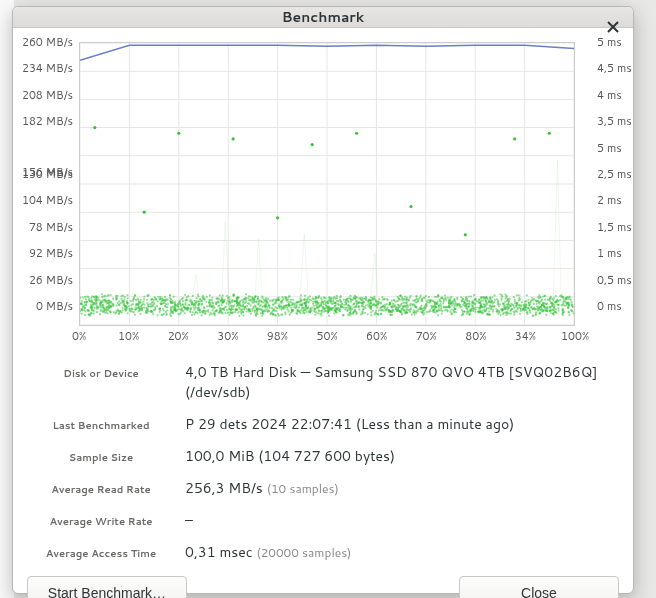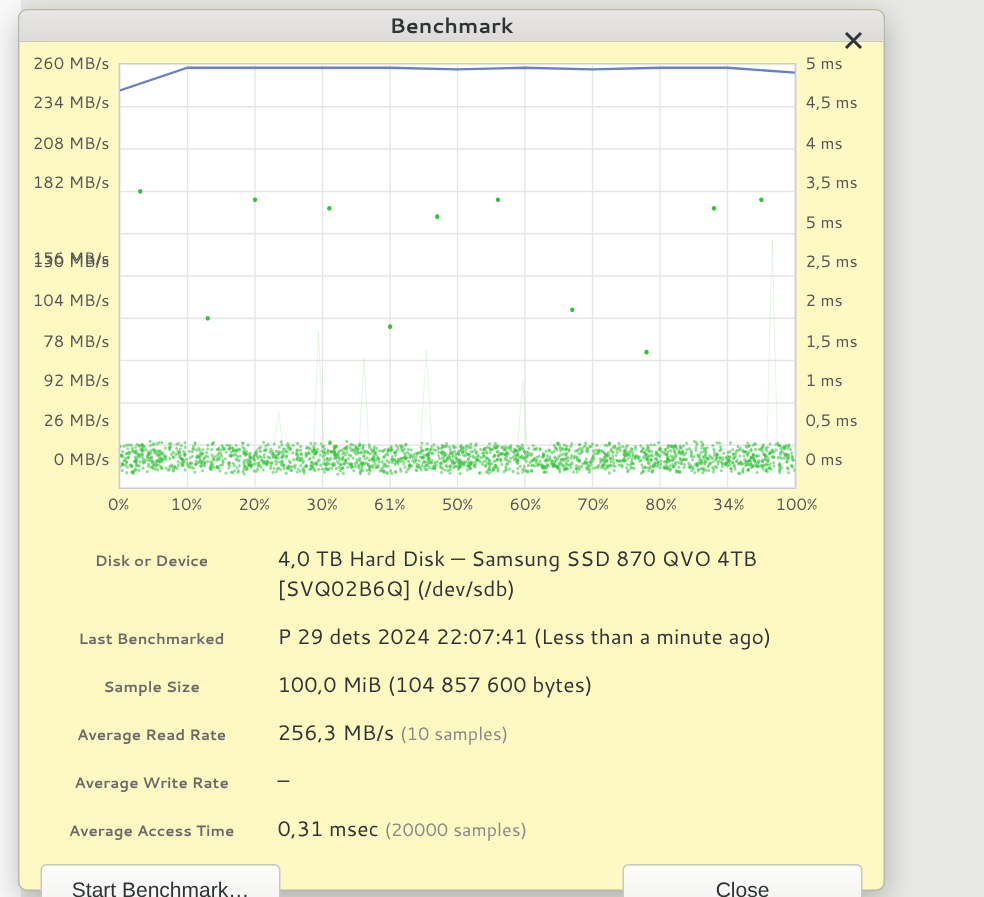--- a/index.html
+++ b/index.html
@@ -22,22 +22,22 @@
     position: absolute;
     left: 0; top: 0; width: 14px; height: 598px;
     background: #fafafa;
     color: #888;
     font-size: 11px;
     overflow: hidden;
   }
   .dialog {
     position: absolute;
     left: 12px; top: 6px;
-    width: 578px; height: 588px;
-    background: #fef9c3;
+    width: 622px; height: 588px;
+    background: #ffffff;
     border: 1px solid #b7b7b5;
     border-radius: 6px;
     box-shadow: 0 6px 20px rgba(0,0,0,0.25);
     display: flex;
     flex-direction: column;
   }
   .titlebar {
     height: 40px;
     background: linear-gradient(#e7e6e4, #dcdbd9);
     border-bottom: 1px solid #c8c7c5;
@@ -78,21 +78,21 @@
     font-size: 11px;
     color: #555;
   }
   .yaxis-left { text-align: right; }
   .yaxis-right { text-align: left; width: 44px; }
   .ytick-l, .ytick-r {
     position: absolute;
     white-space: nowrap;
   }
   .ytick-l { right: 6px; transform: translateY(-50%); }
-  .ytick-r { left: 6px; transform: translateY(-50%); }
+  .ytick-r { left: 22px; transform: translateY(-50%); }
   .plot-area {
     flex: 1;
     position: relative;
     background: #fff;
     border: 1px solid #ccc;
     margin-top: 0;
     margin-bottom: 18px;
   }
   .xaxis {
     position: absolute;
@@ -2562,39 +2562,39 @@
           <div class="ytick-r" style="top: 79.2px;">3,5 ms</div>
           <div class="ytick-r" style="top: 52.8px;">4 ms</div>
           <div class="ytick-r" style="top: 26.4px;">4,5 ms</div>
           <div class="ytick-r" style="top: 0px;">5 ms</div>
         </div>
       <div class="xaxis" id="xaxis">
           <div class="xtick" style="left: 0%;">0%</div>
           <div class="xtick" style="left: 10%;">10%</div>
           <div class="xtick" style="left: 20%;">20%</div>
           <div class="xtick" style="left: 30%;">30%</div>
-          <div class="xtick" style="left: 40%;">61%</div>
+          <div class="xtick" style="left: 40%;">98%</div>
           <div class="xtick" style="left: 50%;">50%</div>
           <div class="xtick" style="left: 60%;">60%</div>
           <div class="xtick" style="left: 70%;">70%</div>
           <div class="xtick" style="left: 80%;">80%</div>
           <div class="xtick" style="left: 90%;">34%</div>
           <div class="xtick" style="left: 100%;">100%</div>
         </div>
     </div>
 
     <div class="fields">
       <div class="fld-label">Disk or Device</div>
       <div class="fld-value">4,0 TB Hard Disk — Samsung SSD 870 QVO 4TB [SVQ02B6Q] (/dev/sdb)</div>
 
       <div class="fld-label">Last Benchmarked</div>
       <div class="fld-value">P 29 dets  2024 22:07:41 (Less than a minute ago)</div>
 
       <div class="fld-label">Sample Size</div>
-      <div class="fld-value">100,0 MiB (104 857 600 bytes)</div>
+      <div class="fld-value">100,0 MiB (104 727 600 bytes)</div>
 
       <div class="fld-label">Average Read Rate</div>
       <div class="fld-value">
         <span>256,3 MB/s </span><span class="sub">(10 samples)</span>
       </div>
 
       <div class="fld-label">Average Write Rate</div>
       <div class="fld-value">–</div>
 
       <div class="fld-label">Average Access Time</div>

